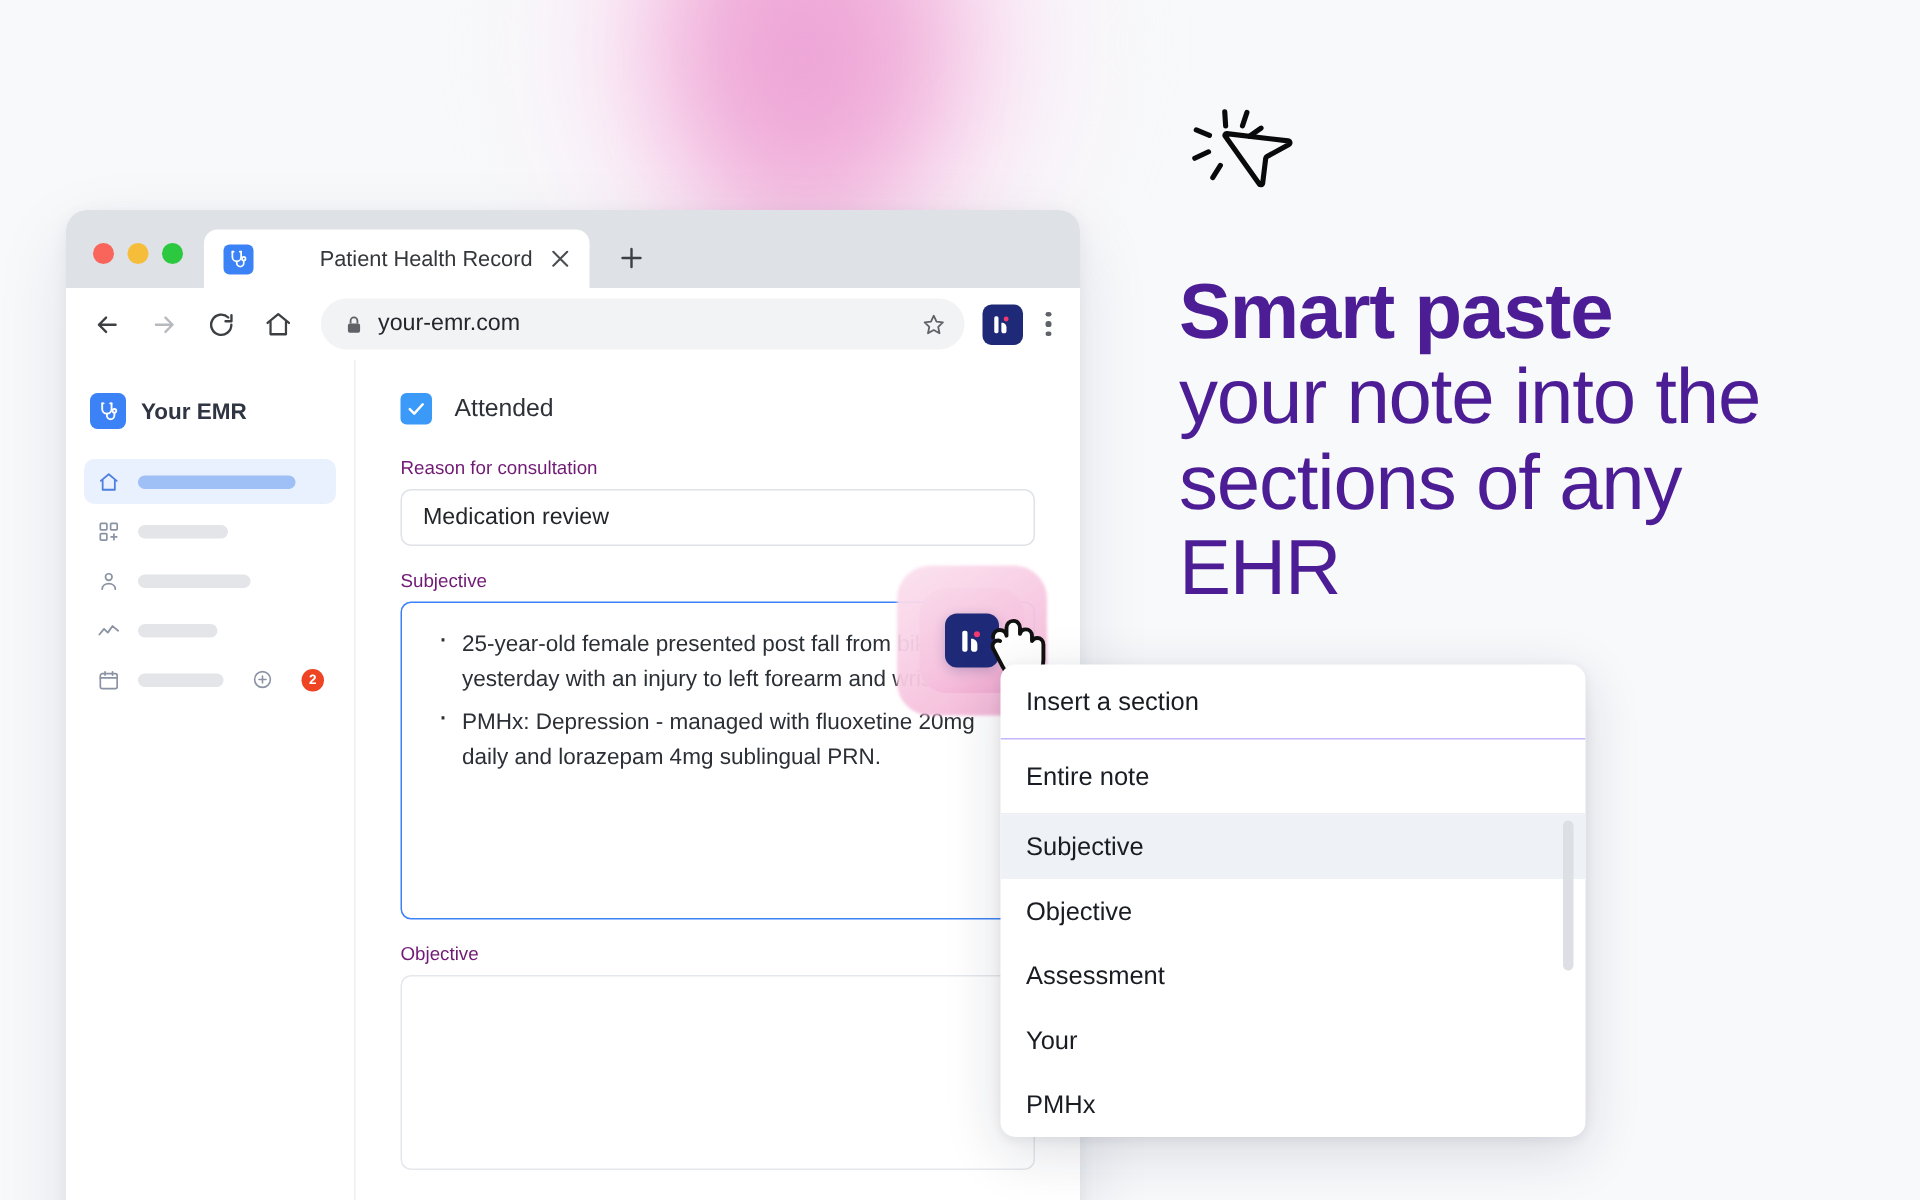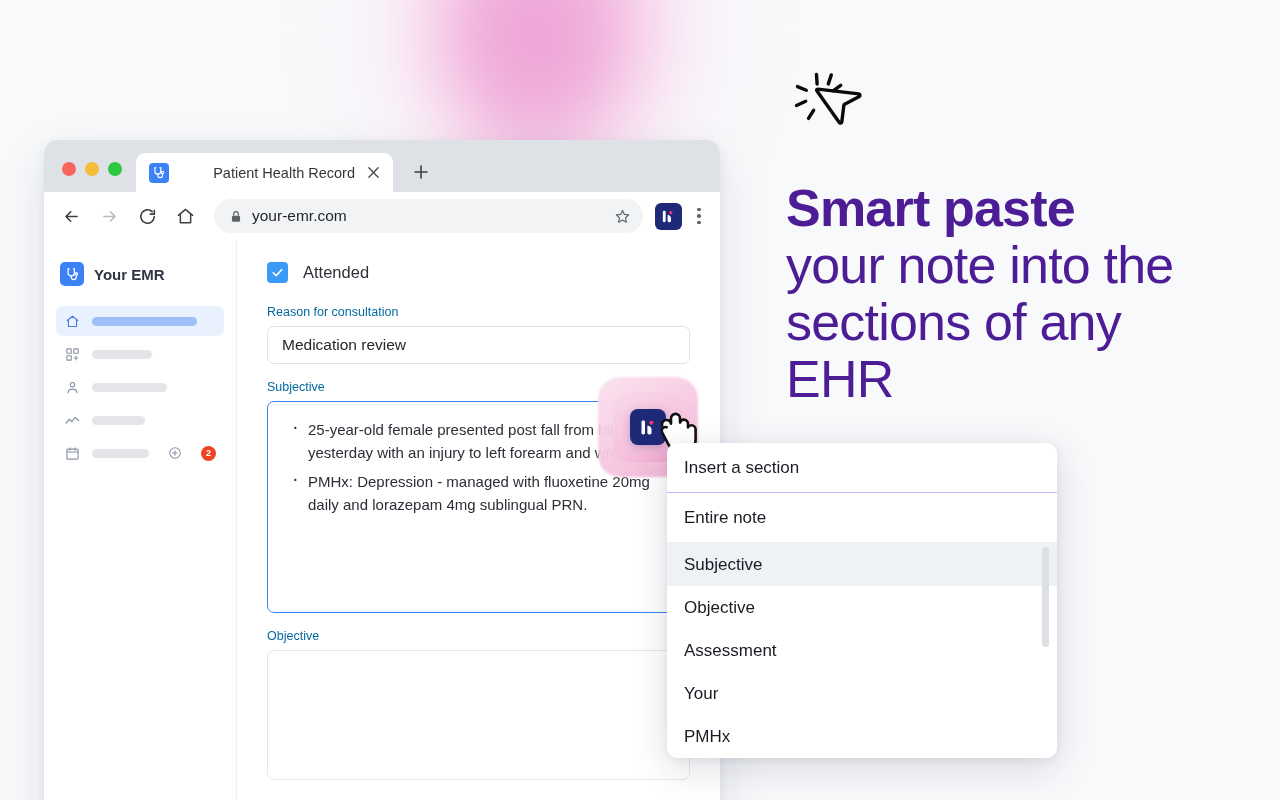--- a/index.html
+++ b/index.html
@@ -95,21 +95,21 @@
   .nav-bar { height: 9px; border-radius: 5px; background: #e3e5e9; }
   .nav-item.active .nav-bar { background: #9fc0f7; }
   .badge { min-width: 15px; height: 15px; border-radius: 50%; background: #ef4423; color: #fff; font-size: 9px; font-weight: bold; display: flex; align-items: center; justify-content: center; flex:0 0 auto; }
 
   .content { flex: 1; padding: 22px 30px 0 30px; position: relative; }
 
   .check-row { display: flex; align-items: center; gap: 15px; margin-bottom: 22px; }
   .checkbox { width: 21px; height: 21px; border-radius: 4px; background: #3b9af8; display:flex;align-items:center;justify-content:center; flex:0 0 auto;}
   .check-label { font-size: 16.5px; color: #2d3138; }
 
-  .field-label { font-size: 12.5px; color: #0369a1; margin-bottom: 7px; }
+  .field-label { font-size: 12.5px; color: #701a75; margin-bottom: 7px; }
   .text-input {
     height: 38px; border: 1px solid #dfe2e7; border-radius: 7px;
     display: flex; align-items: center; padding: 0 14px;
     font-size: 15.5px; color: #23262b; background: #fff; margin-bottom: 16px;
   }
   .textarea {
     border: 1.6px solid #3b82f6; border-radius: 7px; background: #fff;
     min-height: 212px; padding: 16px 18px 10px 18px; margin-bottom: 16px;
   }
   .textarea ul { list-style: none; }

